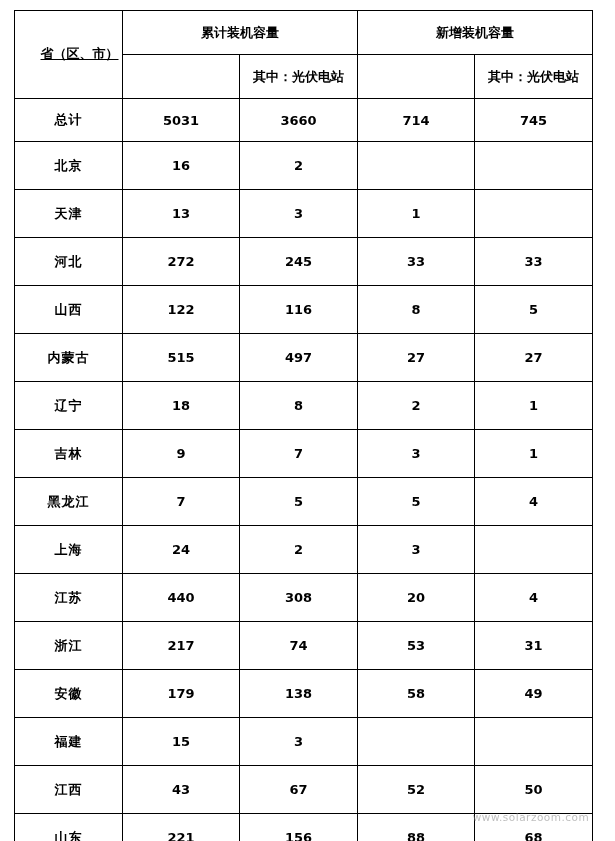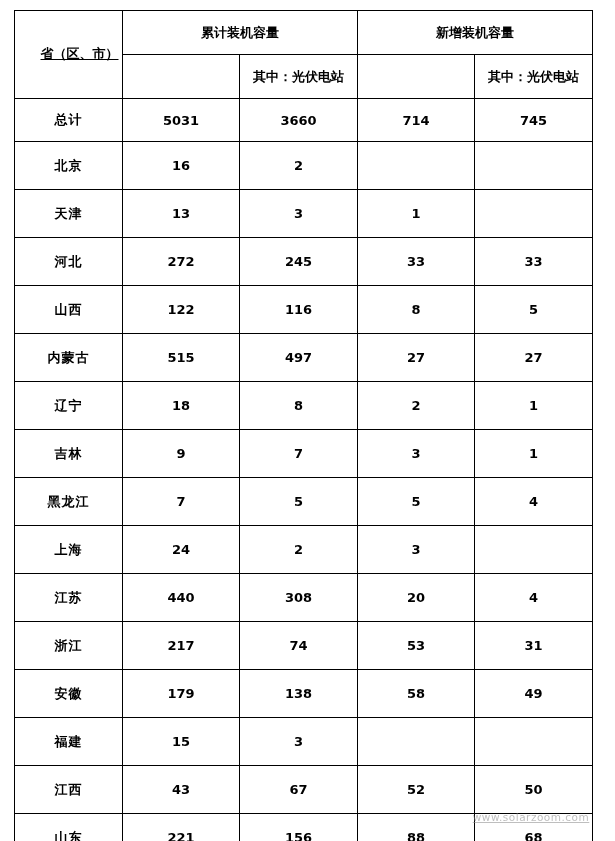--- a/index.html
+++ b/index.html
@@ -88,21 +88,20 @@
     font-style: italic;
     color: #6f6f6f;
     letter-spacing: 0.5px;
     line-height: 1;
   }
   .watermark .wm-sub {
     font-size: 10.5px;
     color: #8a8a8a;
     letter-spacing: 0.5px;
     margin-top: 2px;
-    text-decoration: underline;
   }
 </style>
 </head>
 <body>
 
 <div class="sheet">
   <table class="capacity">
     <colgroup>
       <col class="c0">
         <col class="c1">

